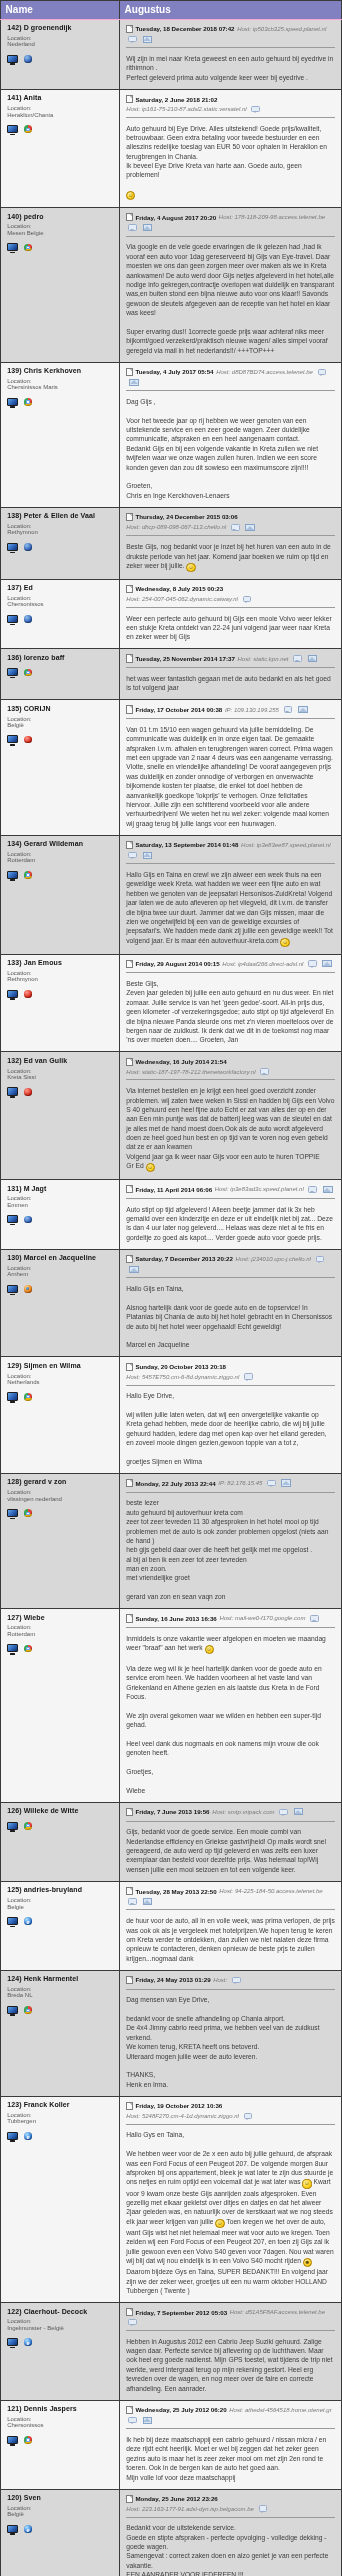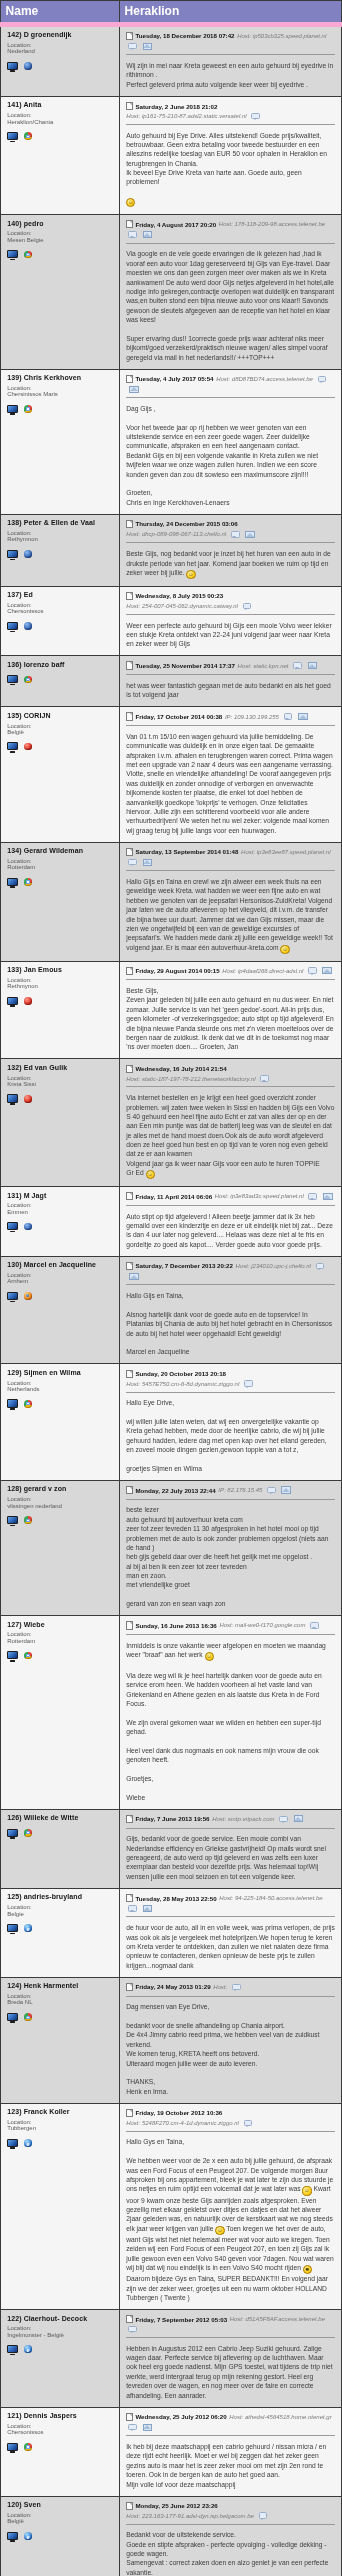--- a/index.html
+++ b/index.html
@@ -1,21 +1,21 @@
 <!DOCTYPE html>
 <html style="font-size:8.2px"><head>
 <meta charset="utf-8">
 <style>
   html,body { margin:0; padding:0; background:#fff; font-family:"Liberation Sans", sans-serif; }
   .page { width:343px; min-height:3091px; background:#fff; }
   table.guestbook { border-collapse:collapse; width:342px; table-layout:fixed;
     border:0.5px solid #2b2b2b; border-top:1.5px solid #141432; }
   th, td { border:0.5px solid #3a3a3a; vertical-align:top; text-align:left; }
-  thead th { background:#8181c1; color:#ffffff; font-size:12px; font-weight:bold;
-    padding:3.1px 4.6px 3.6px 4.6px; border-bottom:5px solid #f9a8d4; }
+  thead th { background:#8181c1; color:#ffffff; font-size:10px; font-weight:bold;
+    padding:3.1px 4.6px 3.6px 4.6px; border-bottom:1px solid #f9a8d4; }
   tbody tr:nth-of-type(odd)  { background:#d8d8d8; }
   tbody tr:nth-of-type(even) { background:#f5f5f5; }
 
   .name-cell { padding:4.6px 5.2px 5.2px 6.2px; }
   .entry-title { font-weight:bold; font-size:7px; color:#141414; letter-spacing:0.1px; }
   .loc-label { font-size:6px; color:#5a5a5a; margin-top:3.6px; }
   .loc-value { font-size:6px; color:#5a5a5a; margin-top:0.5px; }
   .icons { margin-top:6.2px; display:flex; align-items:flex-end; gap:6.2px; height:9.3px; }
 
   
@@ -64,21 +64,21 @@
 
 <div class="page">
   <table class="guestbook">
     <colgroup>
         <col style="width:119px">
         <col>
       </colgroup>
     <thead>
       <tr>
         <th>Name</th>
-        <th>Heraklion</th>
+        <th>Augustus</th>
       </tr>
     </thead>
     <tbody id="rows">
         <tr>
     <td class="name-cell">
       <div class="entry-title">142) D groenendijk</div>
       <div>
         <div class="loc-label">Location:</div>
         <div class="loc-value">Nederland</div>
       </div>

